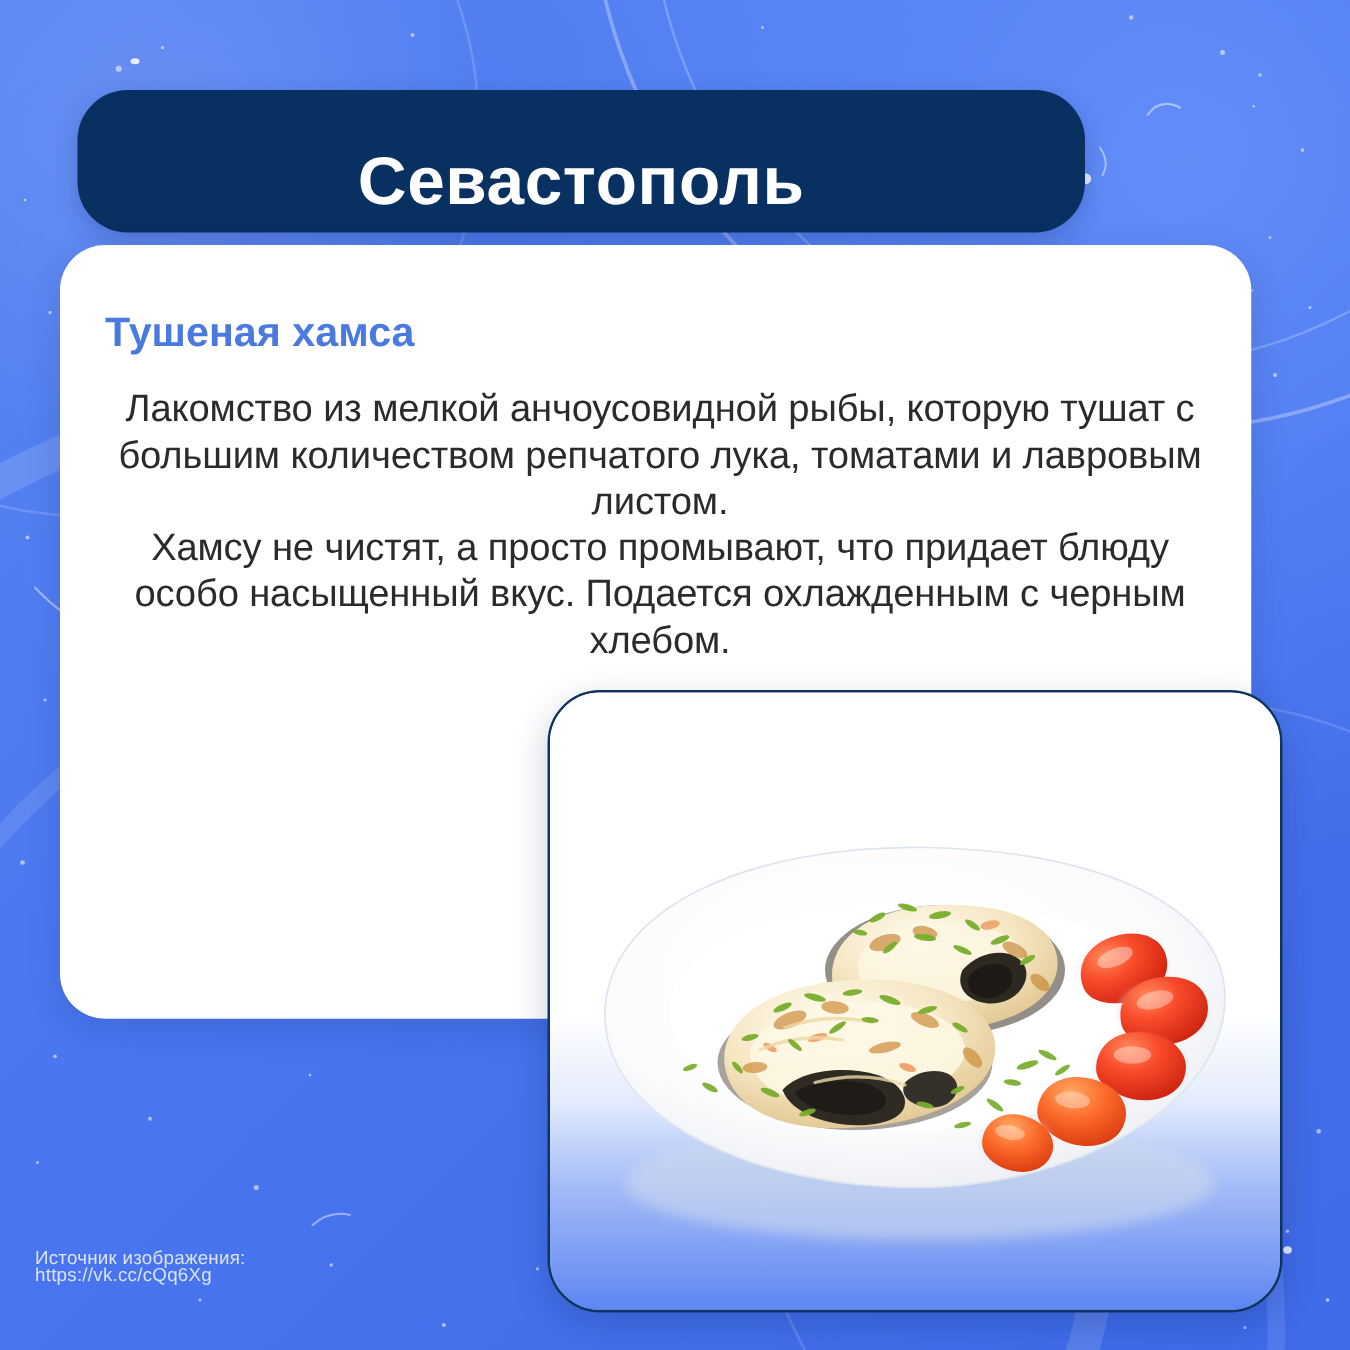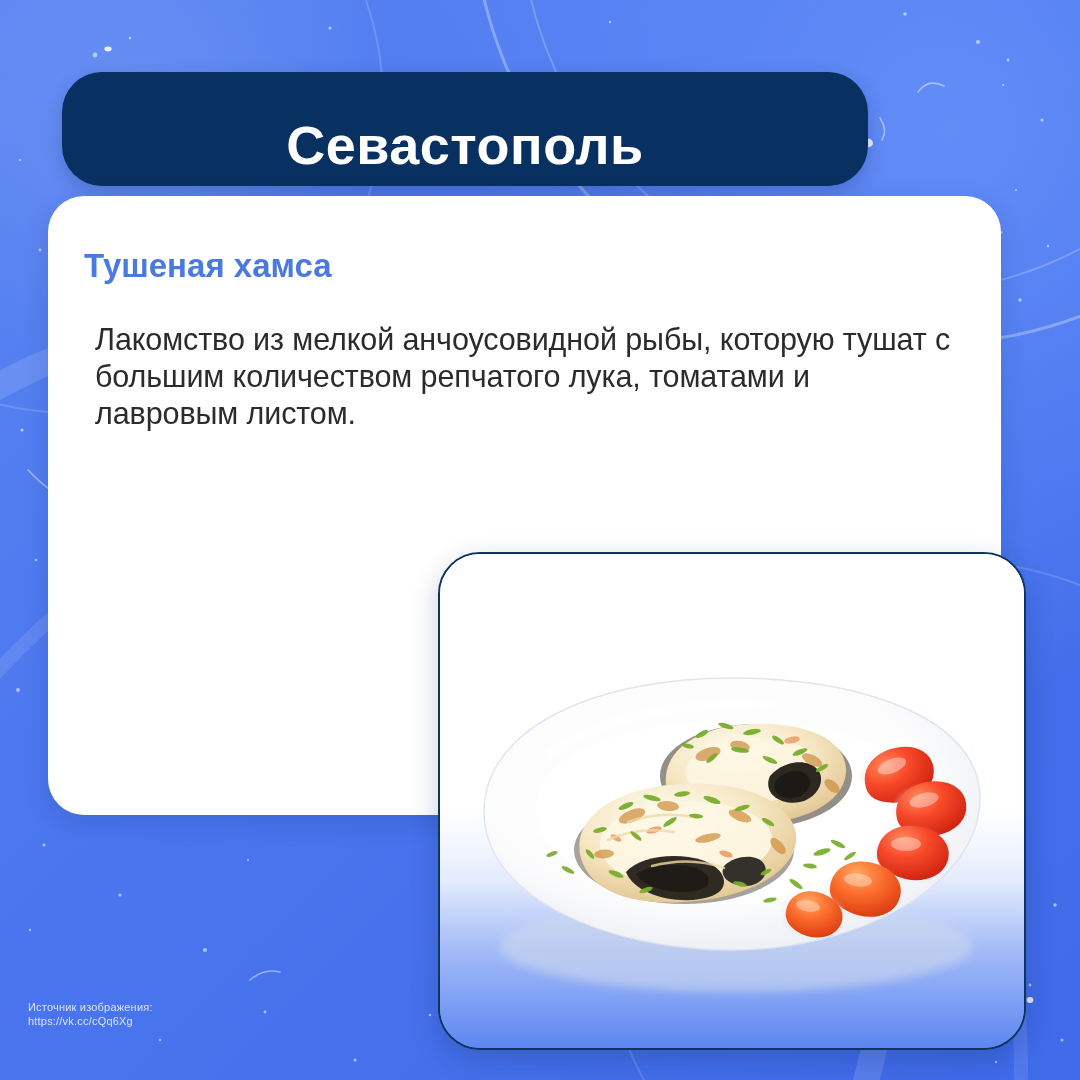--- a/index.html
+++ b/index.html
@@ -124,21 +124,21 @@
 
   #dish-body {
     position: absolute;
     left: 35px; top: 113px;
     width: 890px;
     color: #2b2b2b;
     font-size: 30.5px;
     line-height: 37px;
     letter-spacing: -0.1px;
   }
-  #dish-body p { margin: 12px; }
+  #dish-body p { margin: 0; text-align: center; }
 
   
   #photo-card {
     position: absolute;
     left: 438px; top: 552px;
     width: 584px; height: 494px;
     border-radius: 42px;
     border: 2px solid #0f355f;
     overflow: hidden;
     background: linear-gradient(180deg,
@@ -146,21 +146,21 @@
       #9db6f6 76%, #6f95f3 88%, #5d86f1 100%);
     box-shadow: 0 10px 28px rgba(10,30,80,0.22);
   }
   #photo-card svg { display: block; width: 100%; height: 100%; }
 
   
   #attribution {
     position: absolute;
     left: 28px; top: 1000px;
     color: rgba(255,255,255,0.80);
-    font-size: 11px;
+    font-size: 15px;
     line-height: 14px;
     letter-spacing: 0.2px;
   }
   #attribution div { white-space: nowrap; }
 </style>
 </head>
 <body>
 
 <div id="slide">
 
@@ -225,20 +225,21 @@
   </div>
 
   <div id="title-banner">
     <div id="title-text">Севастополь</div>
   </div>
 
   <div id="content-card">
     <div id="dish-heading">Тушеная хамса</div>
     <div id="dish-body">
       <p>Лакомство из мелкой анчоусовидной рыбы, которую тушат с большим количеством репчатого лука, томатами и лавровым листом.</p>
+      <p>Хамсу не чистят, а просто промывают, что придает блюду особо насыщенный вкус. Подается охлажденным с черным хлебом.</p>
     </div>
   </div>
 
   <div id="photo-card">
     <svg viewBox="0 0 584 494">
       <defs>
         <radialGradient id="plateG" cx="44%" cy="38%" r="72%">
           <stop offset="0%" stop-color="#ffffff"></stop>
           <stop offset="62%" stop-color="#fcfcfd"></stop>
           <stop offset="100%" stop-color="#e6eaf1"></stop>

